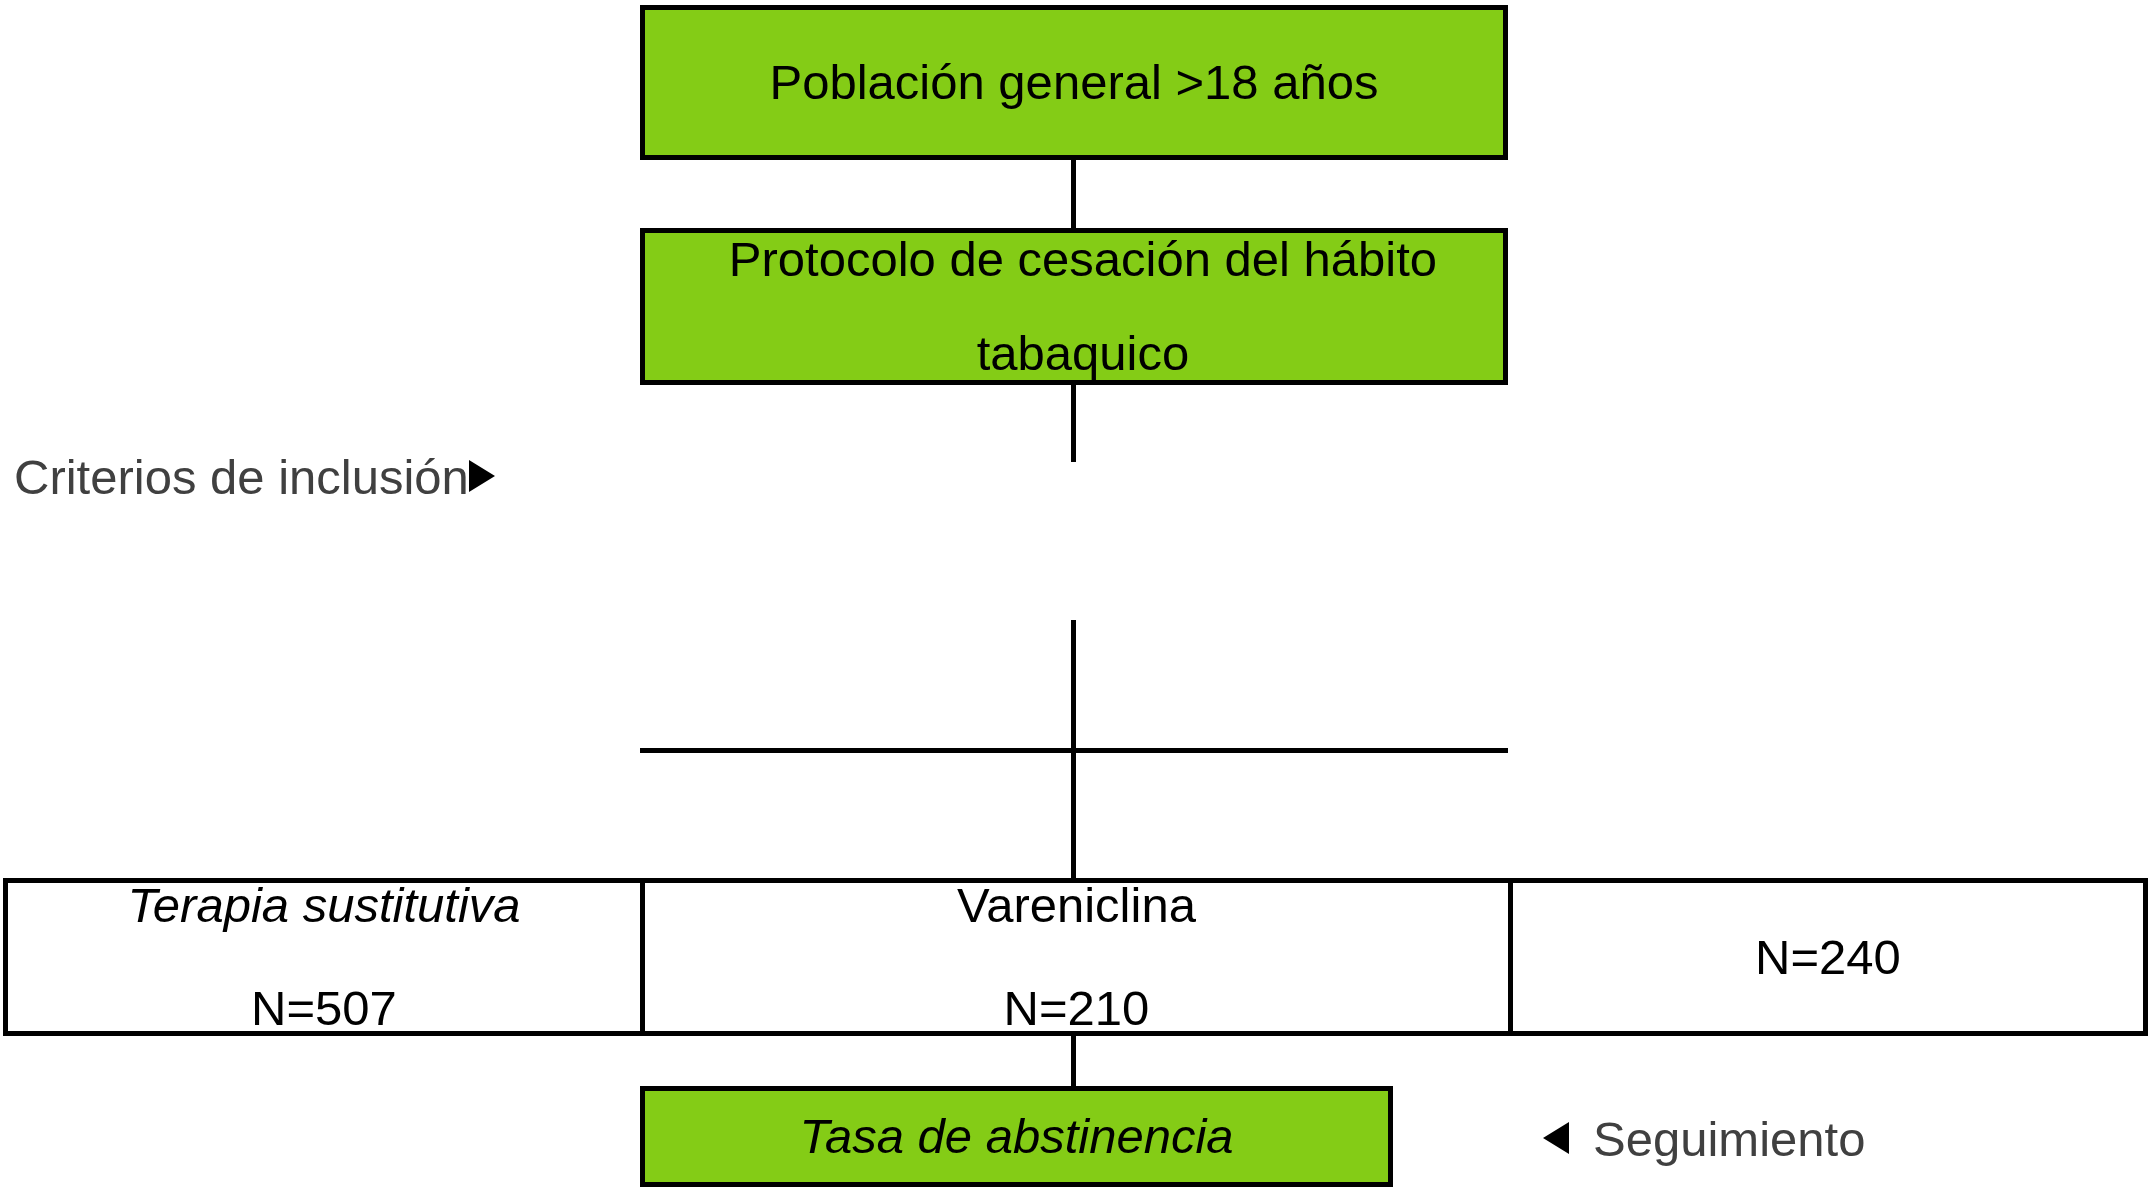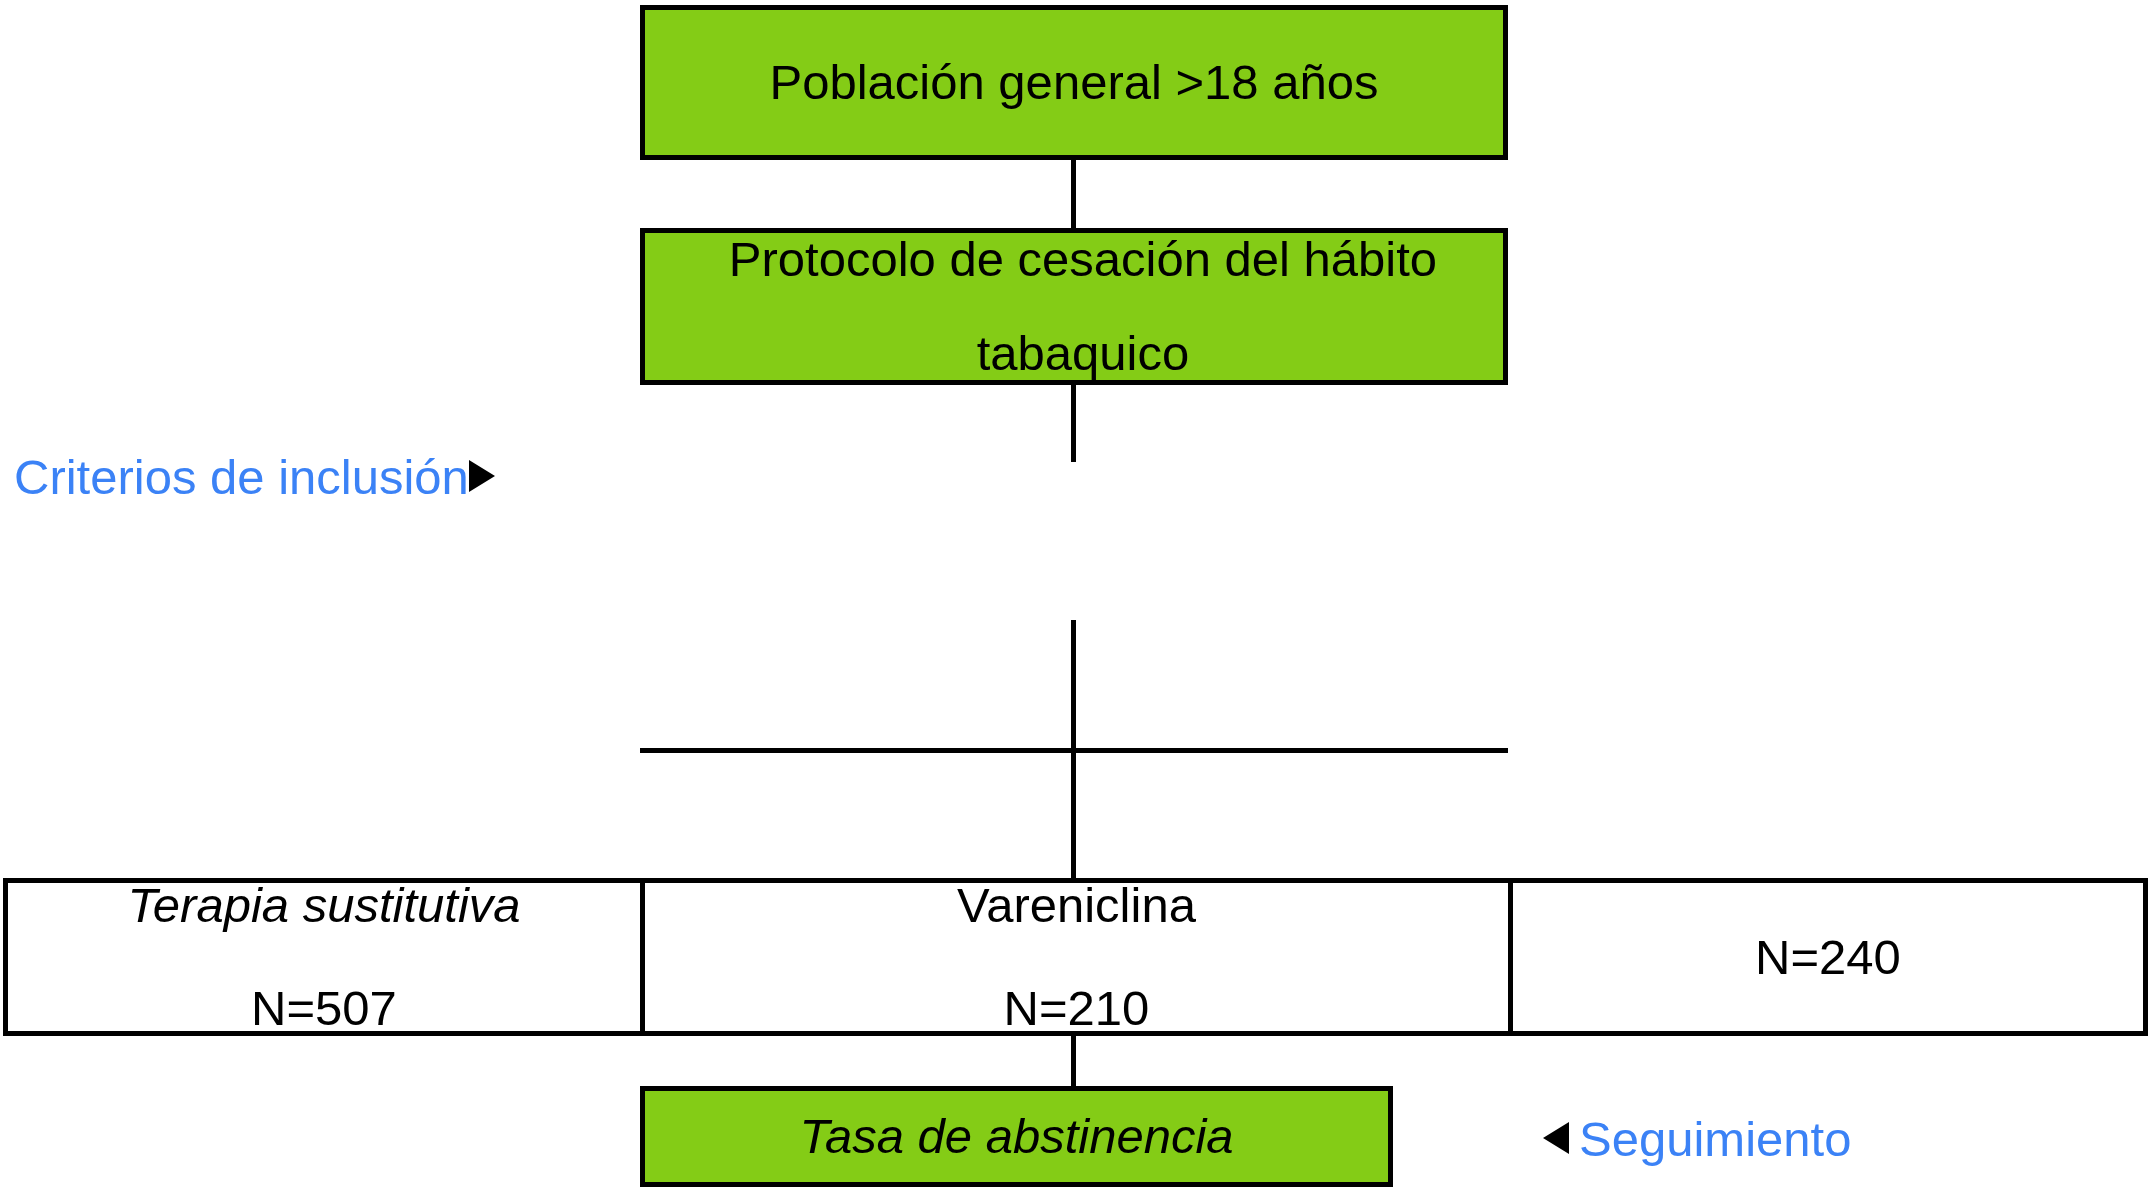--- a/index.html
+++ b/index.html
@@ -46,21 +46,21 @@
     background: #000000;
     height: 5px;
   }
 
   
   .side-label {
     position: absolute;
     font-size: 49px;
     line-height: 1.18;
     white-space: pre-line;
-    color: #3b82f6;
+    color: #404040;
   }
 
   .tri {
     display: inline-block;
     width: 0;
     height: 0;
     vertical-align: 0.04em;
   }
   .tri-right {
     border-top: 16px solid transparent;
@@ -144,17 +144,17 @@
 
   <div class="fbox" id="box-outcome" style="left:640px; top:1086px; width:753px; height:101px;">
     <span class="italic">Tasa de abstinencia</span>
   </div>
 
   <div class="side-label" id="label-inclusion" style="left:14px; top:391px;">
     <span>Criterios de inclusión</span><span class="tri tri-right"></span>
   </div>
 
   <div class="side-label" id="label-followup" style="left:1543px; top:1053px;">
-    <div><span class="tri tri-left"></span><span style="padding-left:10px;">Seguimiento</span></div>
+    <div><span class="tri tri-left"></span><span style="padding-left:24px;">Seguimiento</span></div>
     
   </div>
 
 </div>
 
 </body></html>

